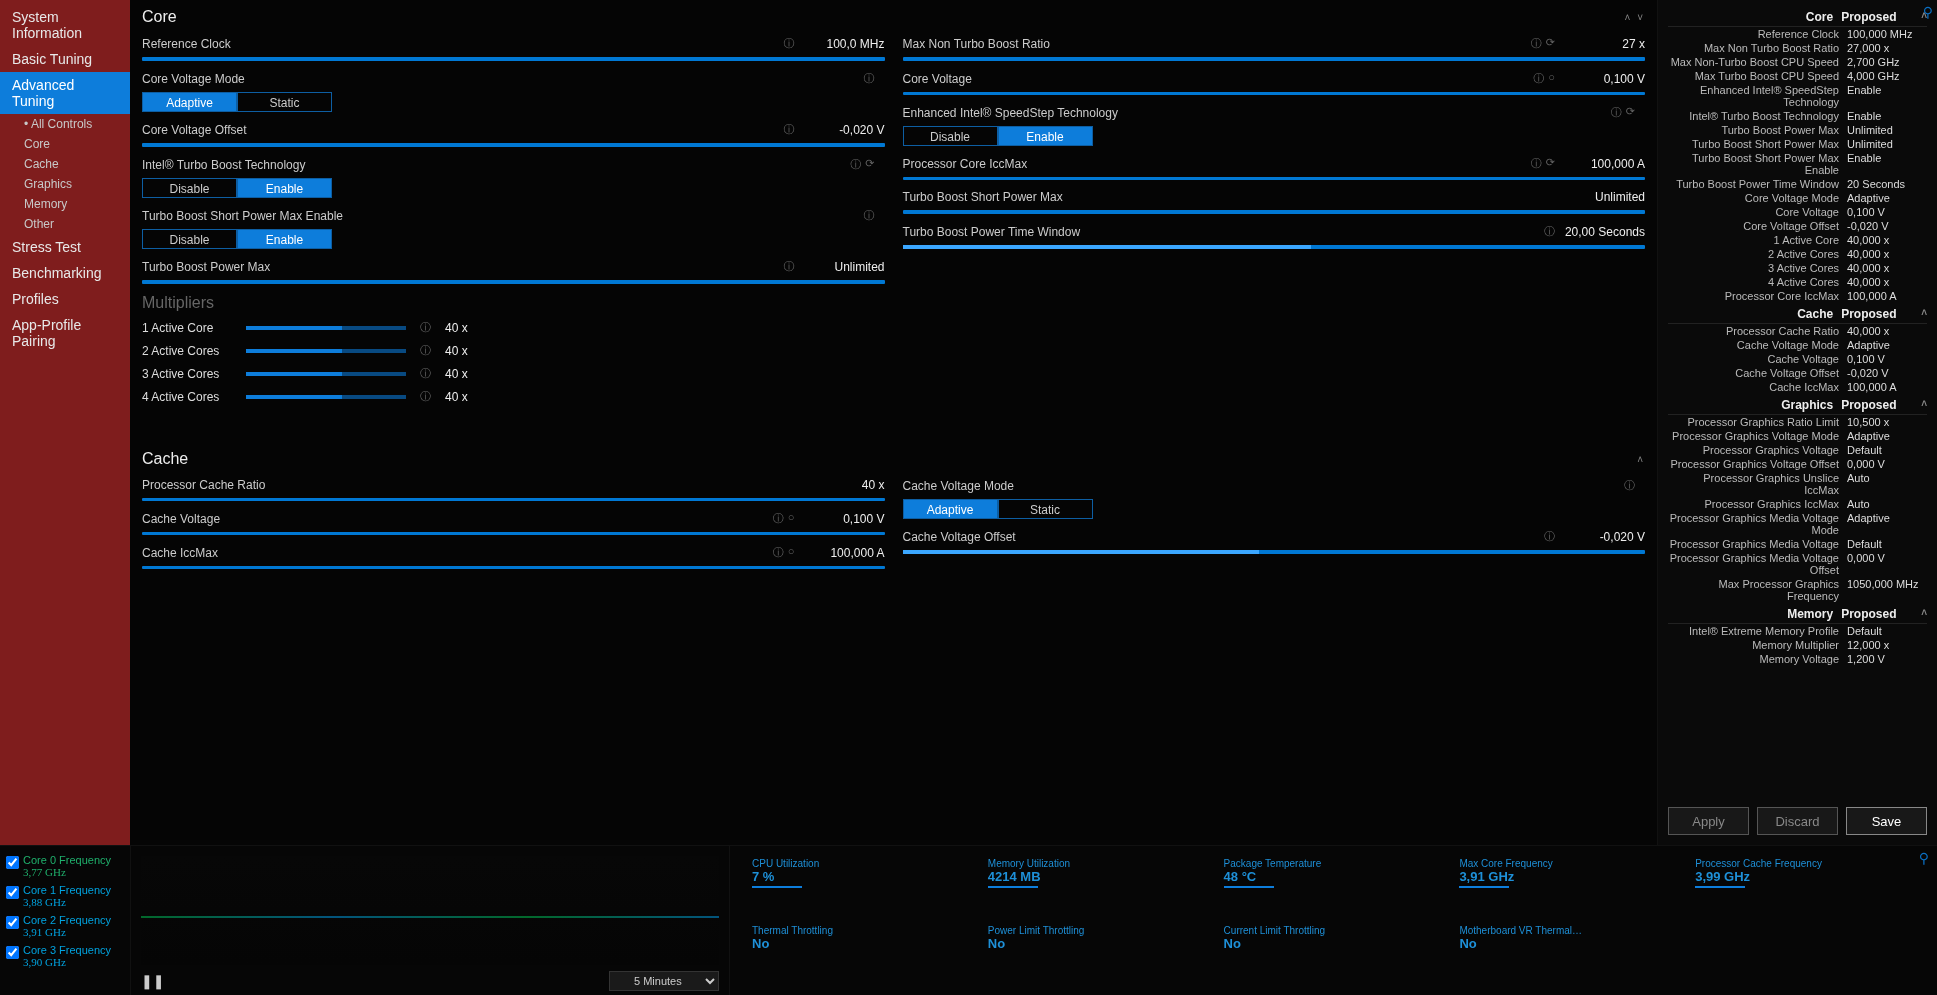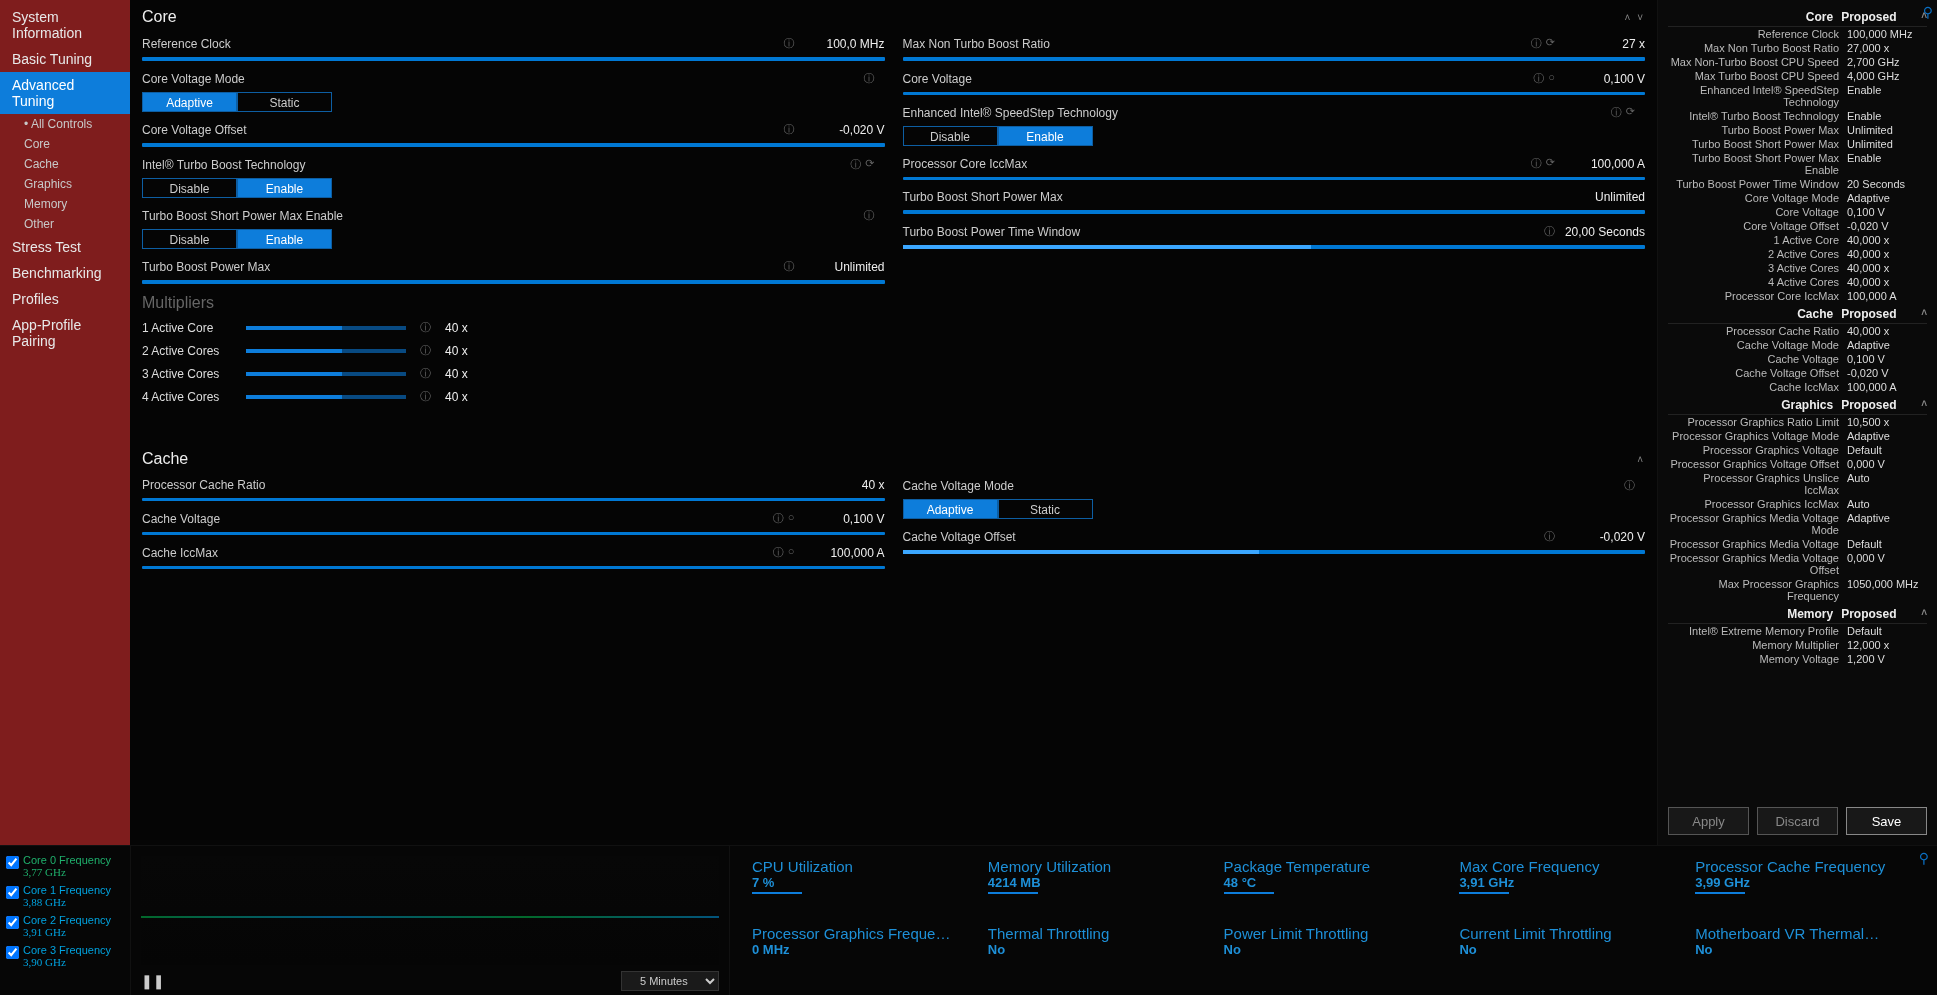--- a/index.html
+++ b/index.html
@@ -55,24 +55,24 @@
 .core-chk input { margin-top:2px; }
 .core-chk .clabel { color:#00a3e0;text-align:right; }
 .core-chk.g .clabel { color:#1fb06c; }
 .core-chk .cval { display:block; color:#00a3e0;font-family:Liberation Serif, serif; }
 .core-chk.g .cval { color:#1fb06c; }
 .graph { flex:0 0 600px; position:relative; border-left:1px solid #111; border-right:1px solid #111; }
 .graph-canvas { position:absolute; inset:10px 10px 30px 10px; background:linear-gradient(#070707,#050505); }
 .wave { position:absolute; left:0; right:0; top:55%; height:2px; background:linear-gradient(90deg,#0a4,#08c,#0a4,#08c); opacity:.6; }
 .graph-ctrl { position:absolute; bottom:4px; left:10px; right:10px; display:flex; align-items:center; gap:10px; }
 .pause { color:#ccc; font-size:14px; cursor:pointer; }
-.timesel { margin-left:auto; background:#1a1a1a; border:1px solid #333; color:#ccc; font-size:11px; padding:2px 14px; }
+.timesel { margin-left:auto; background:#1a1a1a; border:1px solid #333; color:#ccc; font-size:11px; padding:2px 20px; }
 .stats { flex:1; display:flex; flex-wrap:wrap; padding:10px 14px; gap:0; position:relative; }
 .stat { width:20%; padding:2px 8px 10px 8px; }
-.stat .slabel { font-size:15px; color:#1e90d8; }
+.stat .slabel { font-size:10px; color:#1e90d8; }
 .stat .sval { font-size:13px; color:#1e90d8; font-weight:bold; }
 .stat .sbar { height:2px; background:#0d7ddb; margin-top:2px; width:50px; }
 
 
 .main::-webkit-scrollbar, .proposed::-webkit-scrollbar { width:10px; }
 .main::-webkit-scrollbar-thumb, .proposed::-webkit-scrollbar-thumb { background:#222; border-radius:4px; }
 </style>
 </head>
 <body>
 
@@ -574,24 +574,20 @@
           <div class="slabel">Max Core Frequency</div>
           <div class="sval">3,91 GHz</div>
           <div class="sbar"></div>
         </div>
       <div class="stat">
           <div class="slabel">Processor Cache Frequency</div>
           <div class="sval">3,99 GHz</div>
           <div class="sbar"></div>
         </div>
       <div class="stat">
-          <div class="slabel">Processor Graphics Freque…</div>
-          <div class="sval">0 MHz</div>
-        </div>
-      <div class="stat">
           <div class="slabel">Thermal Throttling</div>
           <div class="sval">No</div>
         </div>
       <div class="stat">
           <div class="slabel">Power Limit Throttling</div>
           <div class="sval">No</div>
         </div>
       <div class="stat">
           <div class="slabel">Current Limit Throttling</div>
           <div class="sval">No</div>

